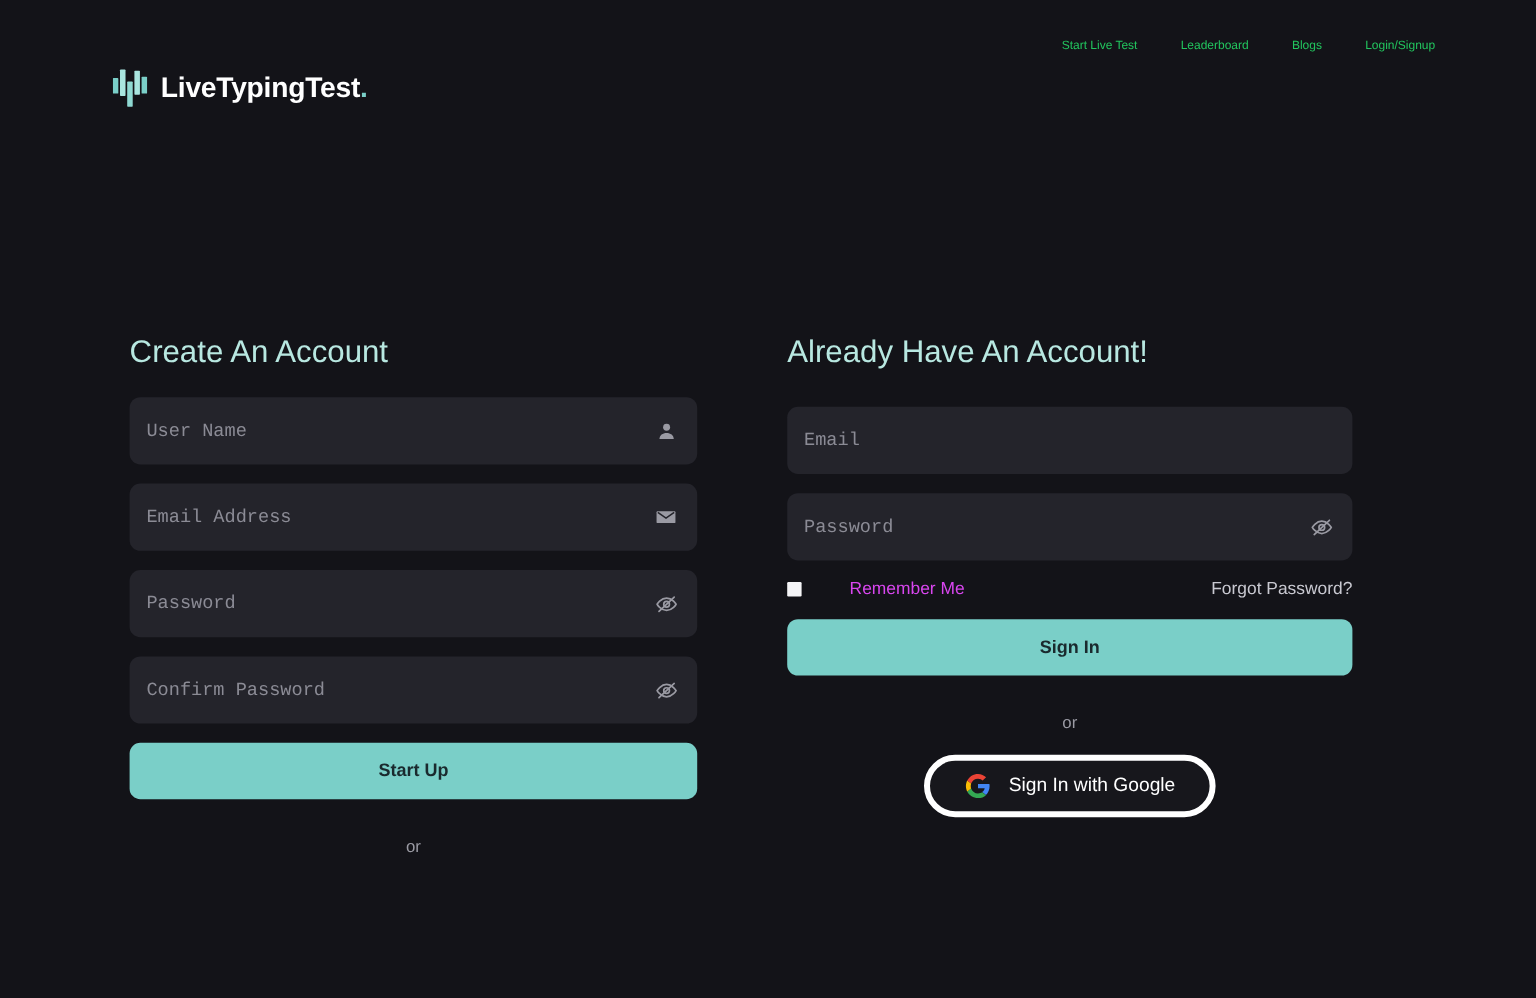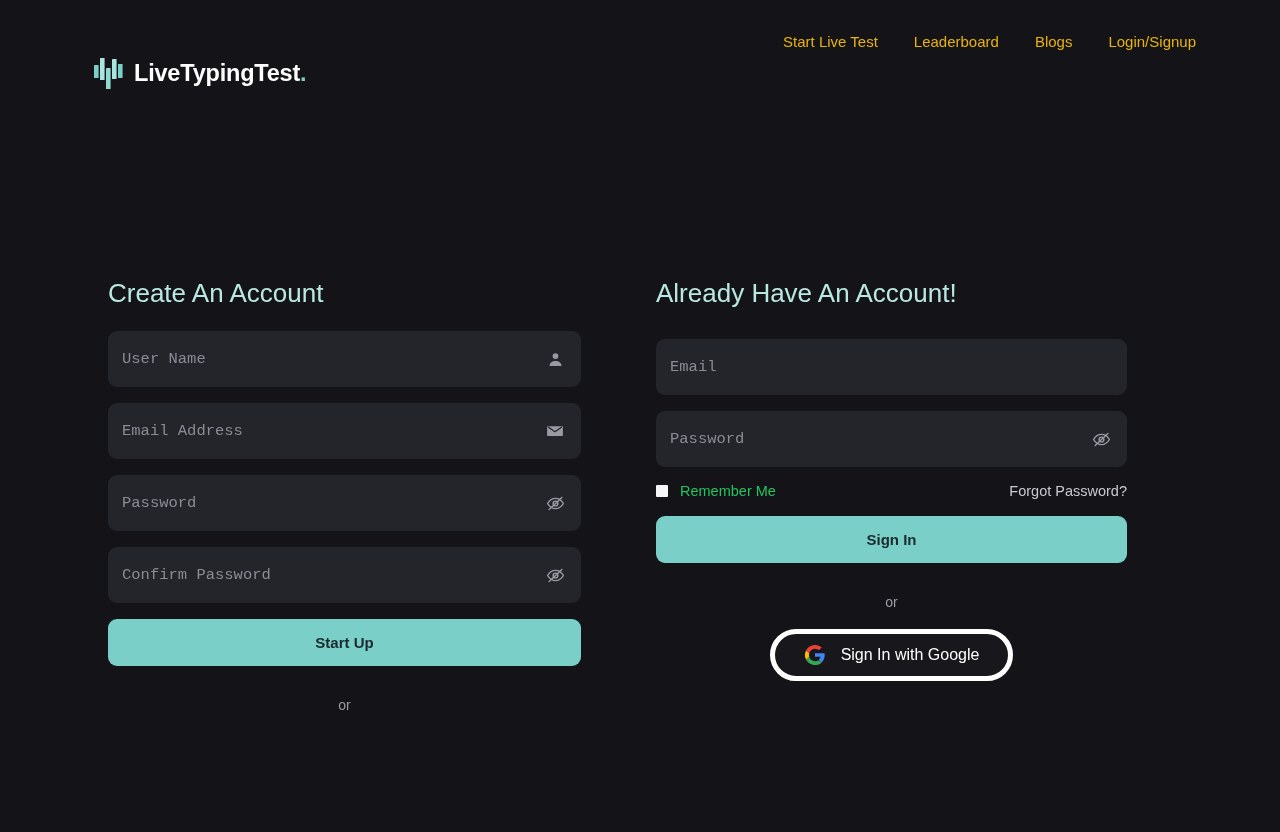--- a/index.html
+++ b/index.html
@@ -60,22 +60,22 @@
   .nav {
     position: absolute;
     right: 84px;
     top: 33px;
     display: flex;
     align-items: center;
     gap: 36px;
   }
 
   .nav-link {
-    font-size: 15px;
-    color: #eab308;
+    font-size: 10px;
+    color: #22c55e;
     white-space: nowrap;
     cursor: pointer;
   }
 
   
   .col-left {
     position: absolute;
     left: 108px;
     top: 278px;
     width: 473px;
@@ -215,22 +215,23 @@
     height: 12px;
     background: #f5f5f7;
     border: none;
     border-radius: 1px;
     cursor: pointer;
     flex-shrink: 0;
   }
 
   .remember-label {
     font-size: 14.5px;
-    color: #22c55e;
-    cursor: pointer;
+    color: #d946ef;
+    cursor: pointer;
+    margin-left: 28px;
   }
 
   .forgot-link {
     font-size: 14.5px;
     color: #c9c9d1;
     cursor: pointer;
   }
 </style>
 </head>
 <body>

